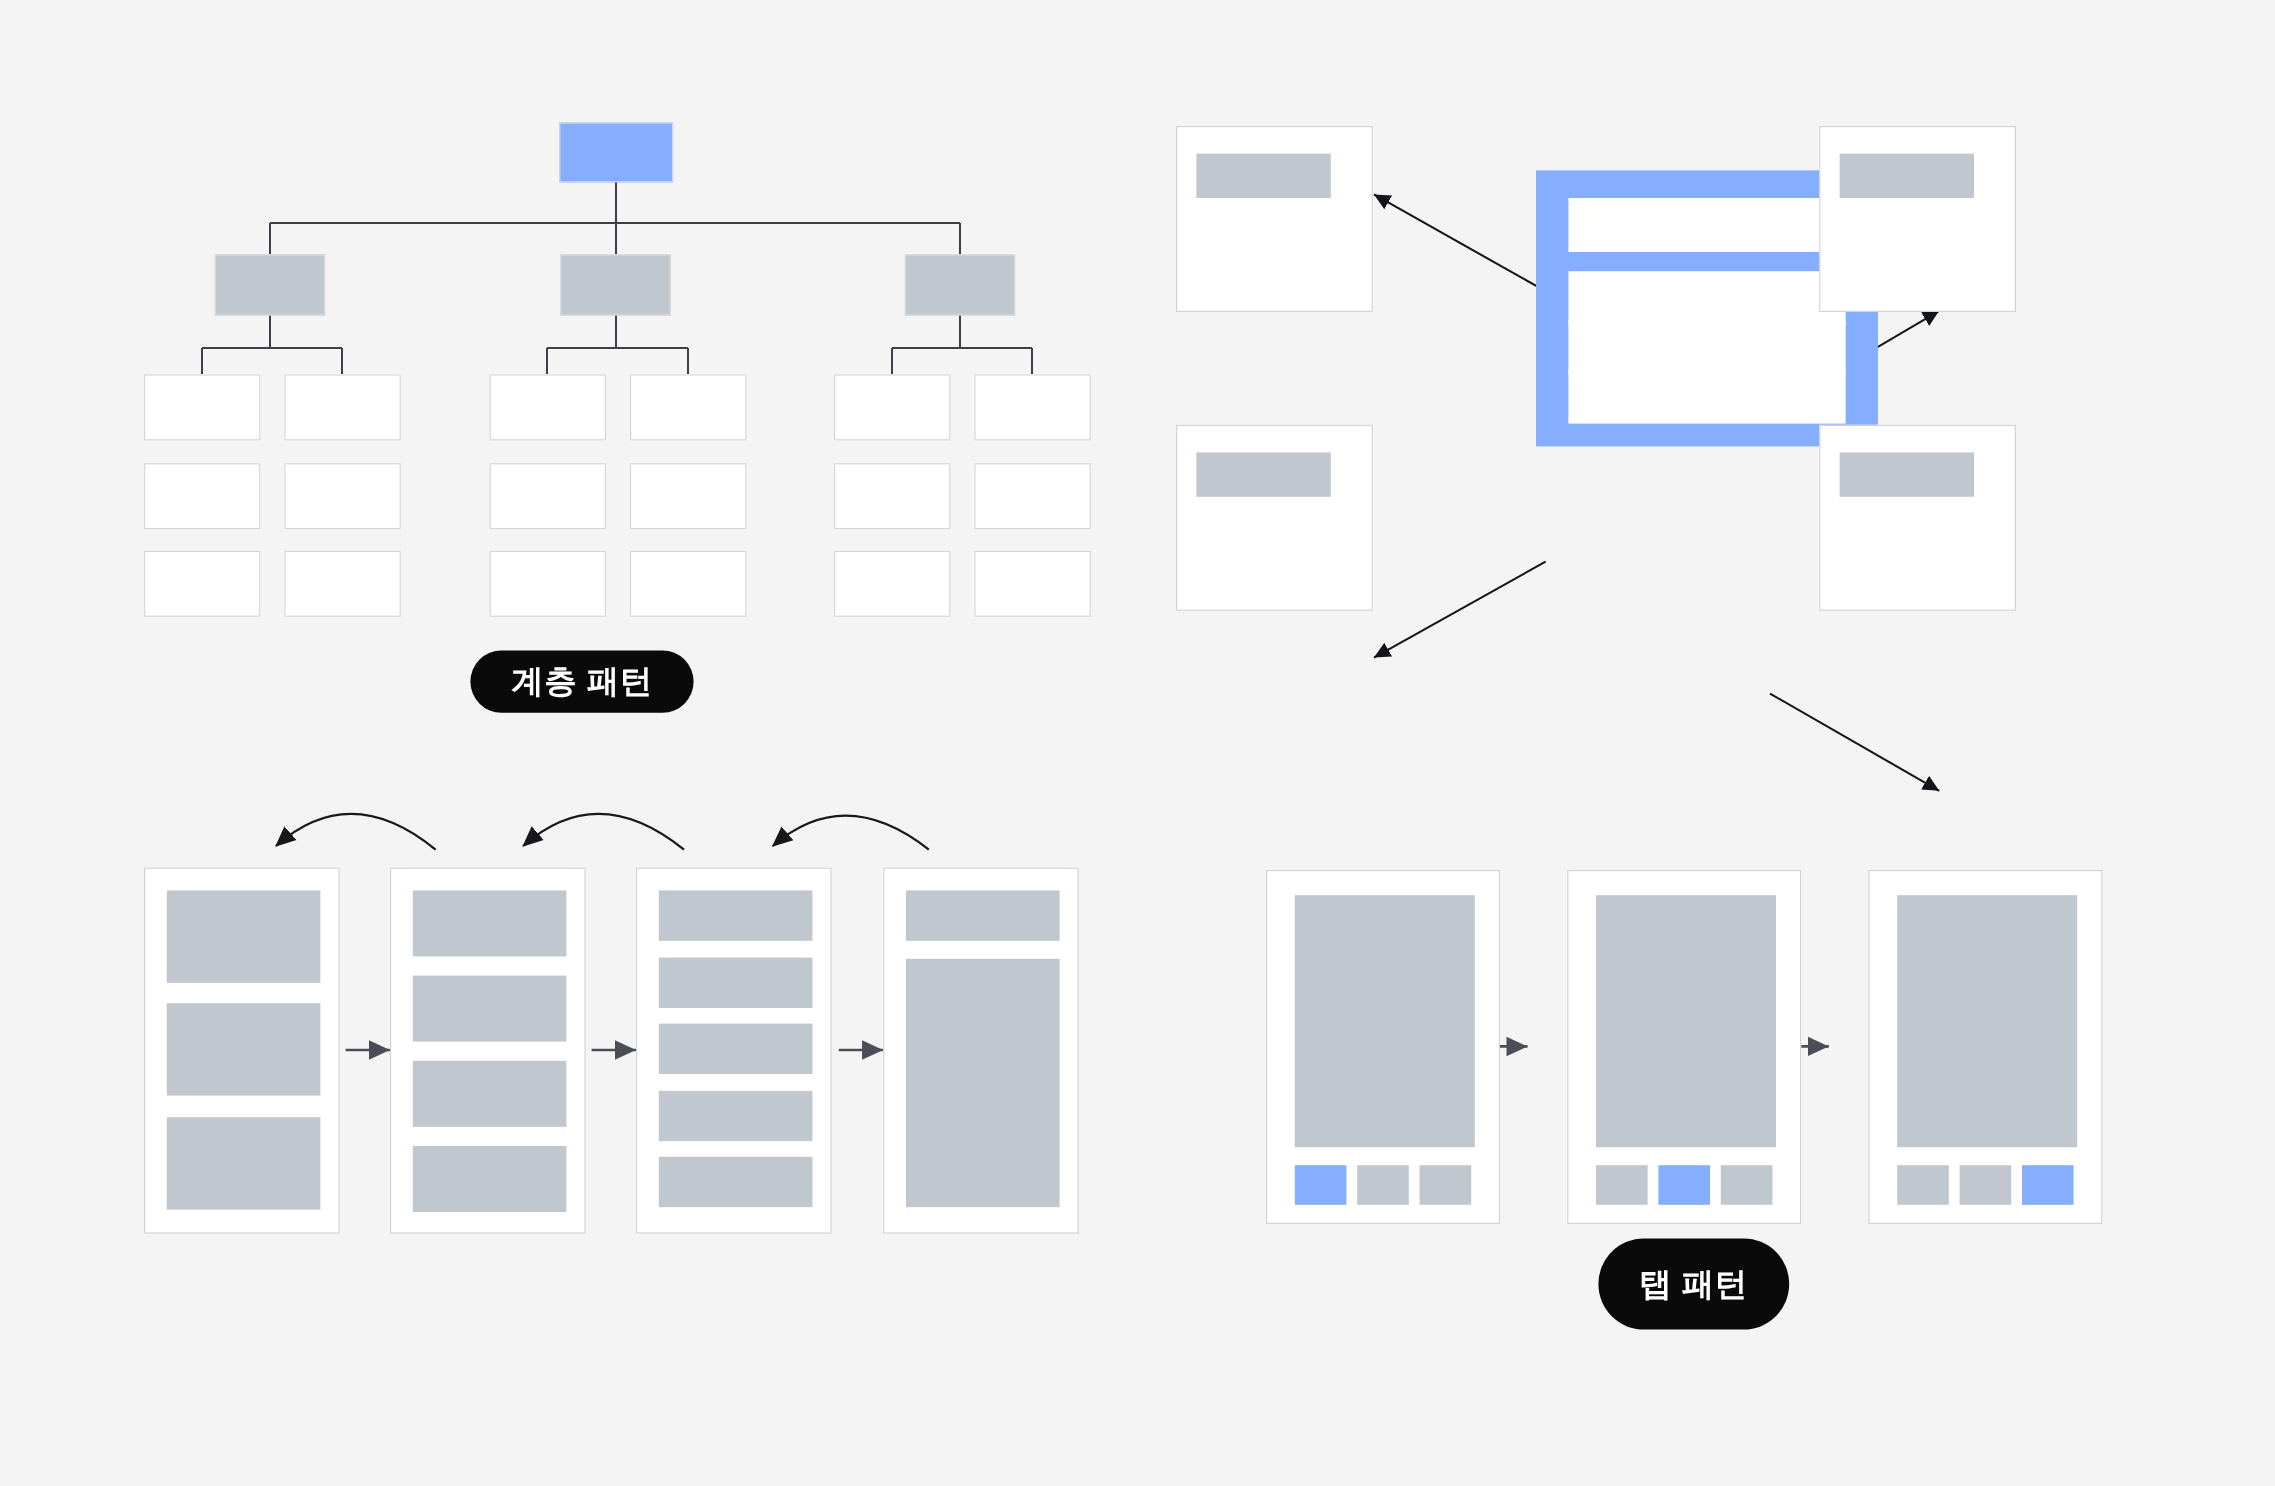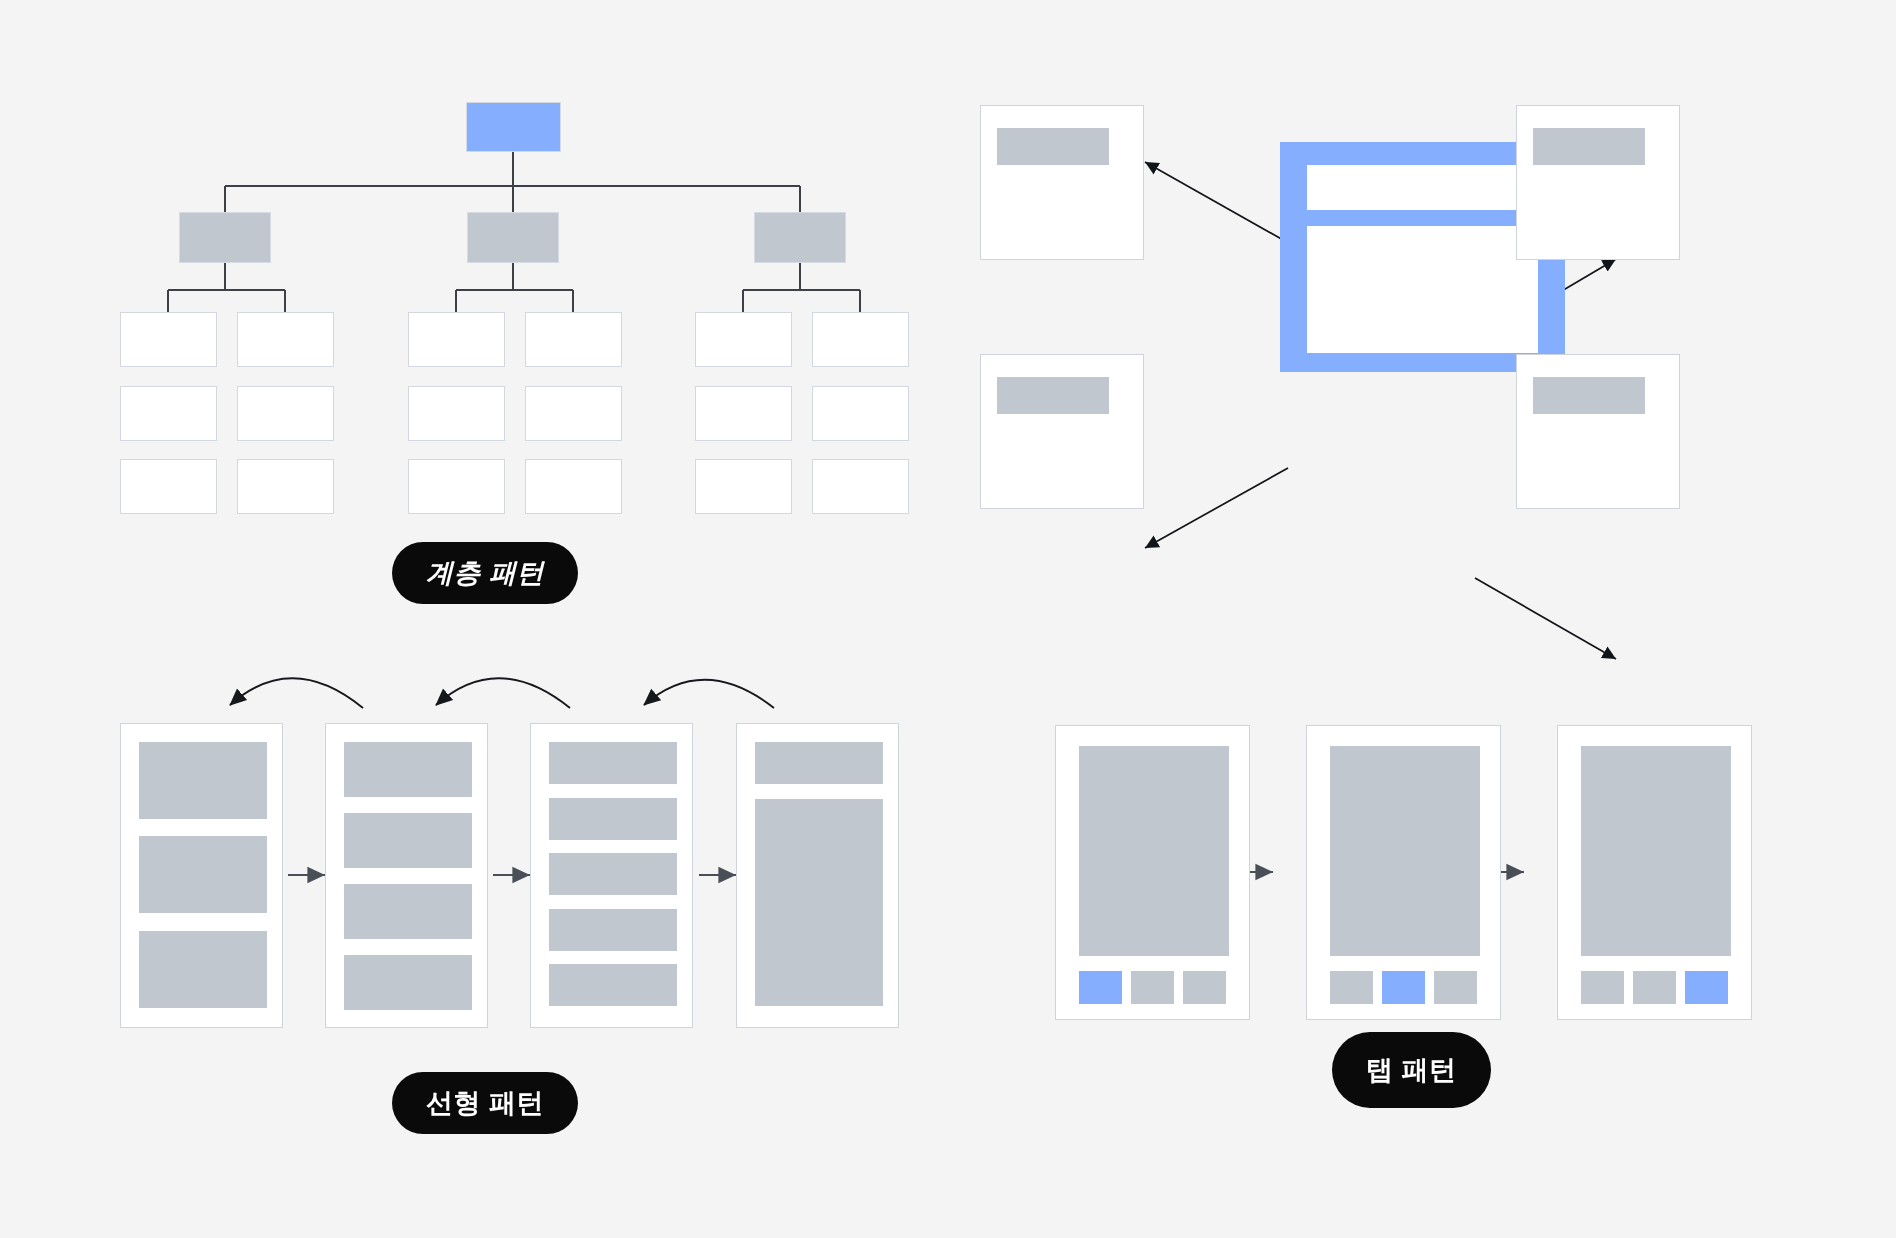--- a/index.html
+++ b/index.html
@@ -150,21 +150,21 @@
     <div class="node leaf" style="left:812px; top:386px; width:97px; height:55px;"></div>
 
     <div class="node leaf" style="left:120px; top:459px; width:97px; height:55px;"></div>
     <div class="node leaf" style="left:237px; top:459px; width:97px; height:55px;"></div>
     <div class="node leaf" style="left:408px; top:459px; width:97px; height:55px;"></div>
     <div class="node leaf" style="left:525px; top:459px; width:97px; height:55px;"></div>
     <div class="node leaf" style="left:695px; top:459px; width:97px; height:55px;"></div>
     <div class="node leaf" style="left:812px; top:459px; width:97px; height:55px;"></div>
   </div>
 
-  <div class="pill" style="left:392px; top:542px; height:62px;font-style:italic;">계층 패턴</div>
+  <div class="pill" style="left:392px; top:542px; height:52px;">계층 패턴</div>
 
   <div class="panel" style="left:948px; top:0; width:948px; height:620px;">
 
     <svg class="wires" width="948" height="620">
       <defs>
         <marker id="arrowEnd" markerWidth="9" markerHeight="9" refX="8" refY="4.5" orient="auto" markerUnits="strokeWidth">
           <path d="M0,0.6 L8,4.5 L0,8.4 z" fill="#111418"></path>
         </marker>
         <marker id="arrowStart" markerWidth="9" markerHeight="9" refX="1" refY="4.5" orient="auto" markerUnits="strokeWidth">
           <path d="M9,0.6 L1,4.5 L9,8.4 z" fill="#111418"></path>
@@ -252,21 +252,20 @@
       <div class="block" style="left:18px; top:185px; width:128px; height:42px;"></div>
       <div class="block" style="left:18px; top:240px; width:128px; height:42px;"></div>
     </div>
 
     <div class="screen" style="left:736px; top:103px; width:163px; height:305px;">
       <div class="block" style="left:18px; top:18px; width:128px; height:42px;"></div>
       <div class="block" style="left:18px; top:75px; width:128px; height:207px;"></div>
     </div>
   </div>
 
-  <div class="pill" style="left:392px; top:1072px; height:62px;">선형 패턴</div>
 
   <div class="panel" style="left:948px; top:620px; width:948px; height:500px;">
 
     <svg class="wires" width="948" height="500">
       <defs>
         <marker id="arrowTab" markerWidth="9" markerHeight="9" refX="8" refY="4.5" orient="auto" markerUnits="strokeWidth">
           <path d="M0,0.8 L8,4.5 L0,8.2 z" fill="#4a4f57"></path>
         </marker>
       </defs>
       <g stroke="#4a4f57" stroke-width="2.2" fill="none">

